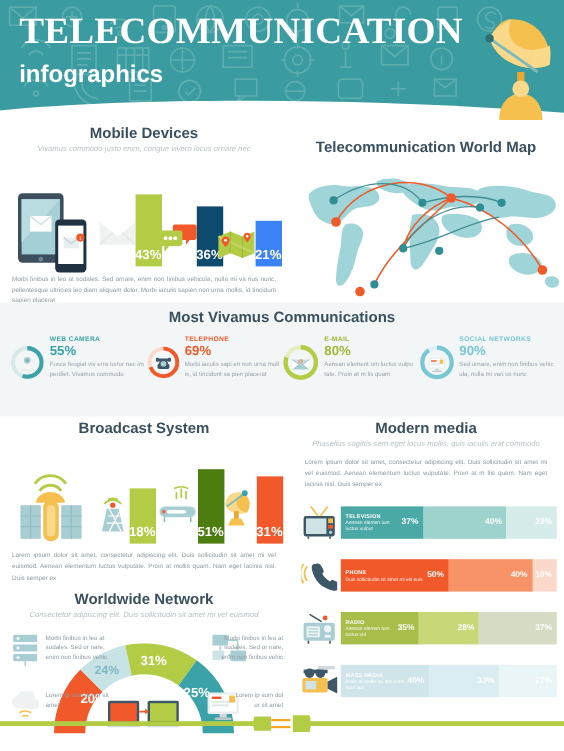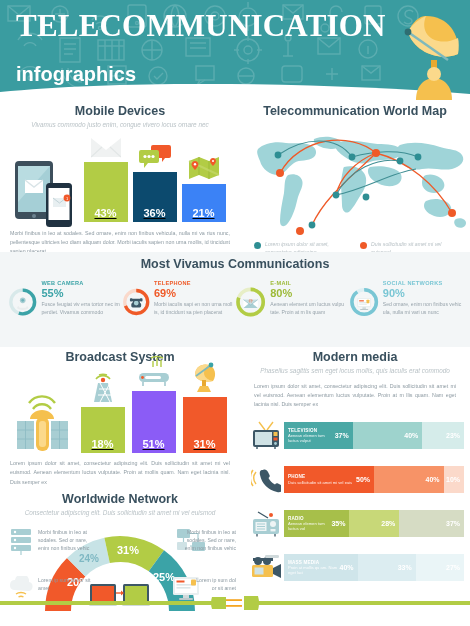--- a/index.html
+++ b/index.html
@@ -27,21 +27,21 @@
     position: absolute; left: 0; right: 0; bottom: -2px; height: 24px;
   }
   .header-titles {
     position: absolute; left: 16px; top: 10px; z-index: 5;
   }
   .title-main {
     color: #ffffff; font-size: 31px; font-weight: bold;
     letter-spacing: .2px; line-height: 1.05; font-family: Liberation Serif, serif;
   }
   .title-sub {
-    color: #ffffff; font-size: 20px; font-weight: bold; margin-top: 20px;
+    color: #ffffff; font-size: 20px; font-weight: bold; margin-top: 8px;
   }
   .dish { position: absolute; right: 6px; top: 8px; z-index: 4; }
 
   
   .sec-title {
     text-align: center; color: #39505e; font-size: 12.5px; font-weight: bold;
   }
   .sec-sub {
     text-align: center; color: #b9c2c6; font-size: 6.4px; font-style: italic;
     margin-top: 3px; line-height: 1.35;
@@ -49,31 +49,31 @@
   .body-copy {
     color: #8d9aa2; font-size: 5.3px; line-height: 1.75; text-align: justify;
   }
 
   
   .mobile-sec { position: absolute; left: 0; top: 104px; width: 240px; }
   .mobile-row {
     display: flex; align-items: flex-end; justify-content: space-around;
     padding: 0 12px; height: 86px; margin-top: 6px;
   }
-  .bar-item { display:flex; flex-direction: column; align-items: center; width: 46px; text-decoration: underline; }
+  .bar-item { display:flex; align-items: center; width: 46px; }
   .bar-icon { height: 30px; display:flex; align-items:flex-end; justify-content:center; }
   .pct-bar {
     width: 44px; color: #fff; font-size: 11px; font-weight: bold;
     display:flex; align-items: flex-end; justify-content: center;
     padding-bottom: 3px; margin-top: 4px;
   }
   .mobile-copy { padding: 0 10px; margin-top: 7px; }
 
   
-  .map-sec { position: absolute; left: 240px; top: 104px; width: 230px; }
+  .map-sec { position: absolute; left: 240px; top: 116px; width: 230px; }
   .map-wrap { margin-top: 5px; }
   .map-legend {
     display: flex; gap: 10px; padding: 0 14px; margin-top: 2px;
   }
   .legend-item { display:flex; gap: 4px; align-items: flex-start; width: 50%; }
   .legend-dot { width: 7px; height: 7px; border-radius: 50%; flex: none; margin-top: 1px; }
   .legend-text { color: #b9c2c6; font-size: 5.2px; font-style: italic; line-height: 1.45; }
 
   
   .popular-sec {
@@ -461,21 +461,21 @@
             <g stroke="#b2cc45" stroke-width="1.4" fill="none">
               <path d="M20 11V3M24 12V5M16 12V6"></path>
               <path d="M14 3a10 6 0 0 1 12 0"></path>
             </g>
             <rect x="2" y="18" width="30" height="9" rx="4.5" fill="#a8ced3"></rect>
             <rect x="8" y="21" width="16" height="3" rx="1.5" fill="#ffffff"></rect>
             <circle cx="5.5" cy="22.5" r="1.4" fill="#f1592a"></circle>
             <path d="M6 27v4M28 27v4" stroke="#8fbcc4" stroke-width="1.3"></path>
           </svg>
         </div>
-        <div class="pct-bar" style="height:62px;background:#8b5cf6">
+        <div class="pct-bar" style="height:62px;background:#4d7c0f">
           <span>51%</span>
         </div>
       </div>
       <div class="bar-item">
         <div class="bar-icon" style="height:32px">
           <svg width="32" height="32" viewBox="0 0 32 32">
             <path d="M6 14 C6 6 13 2 20 4 C26 6 28 14 24 20 C16 22 8 20 6 14 Z" fill="#f5c04e"></path>
             <path d="M20 4 C13 2 6 6 6 14 C8 20 16 22 24 20 C14 18 12 10 20 4 Z" fill="#fbd98b"></path>
             <path d="M7 15 L22 4" stroke="#7fb9bc" stroke-width="1.6" fill="none"></path>
             <circle cx="22" cy="4" r="2.4" fill="#3ba3a7"></circle>

